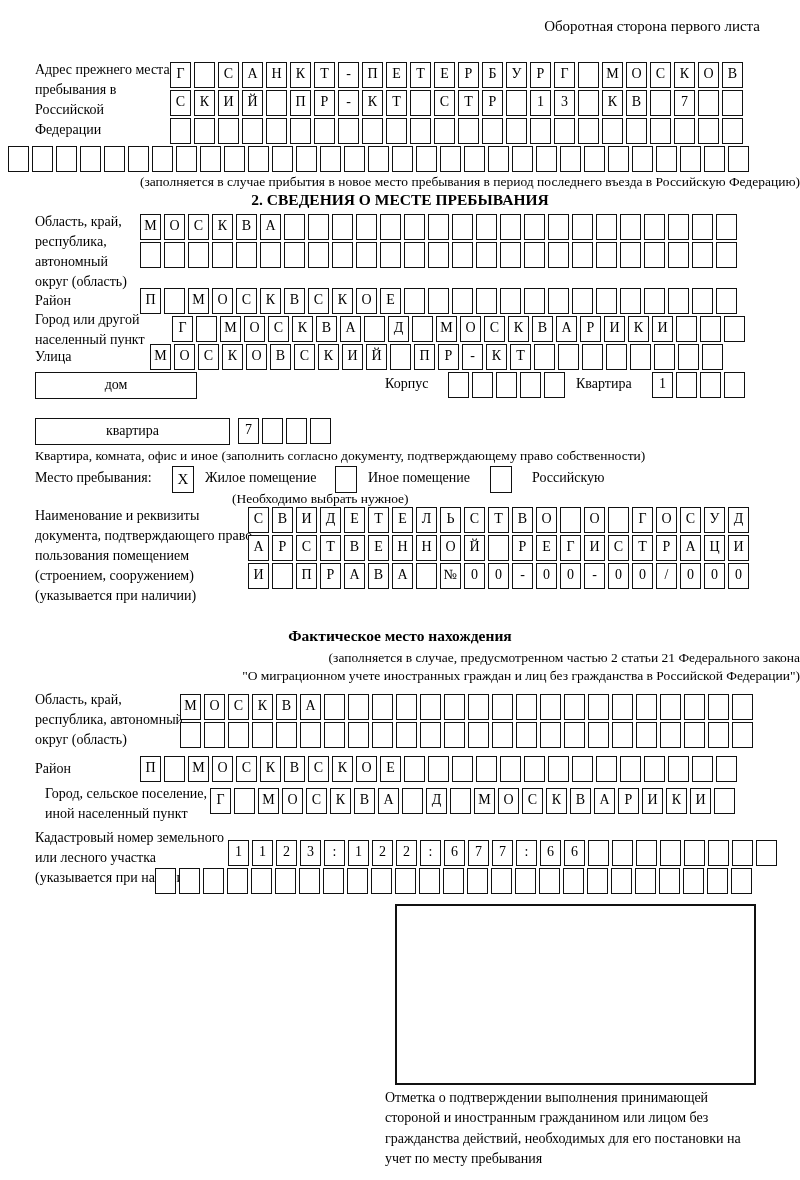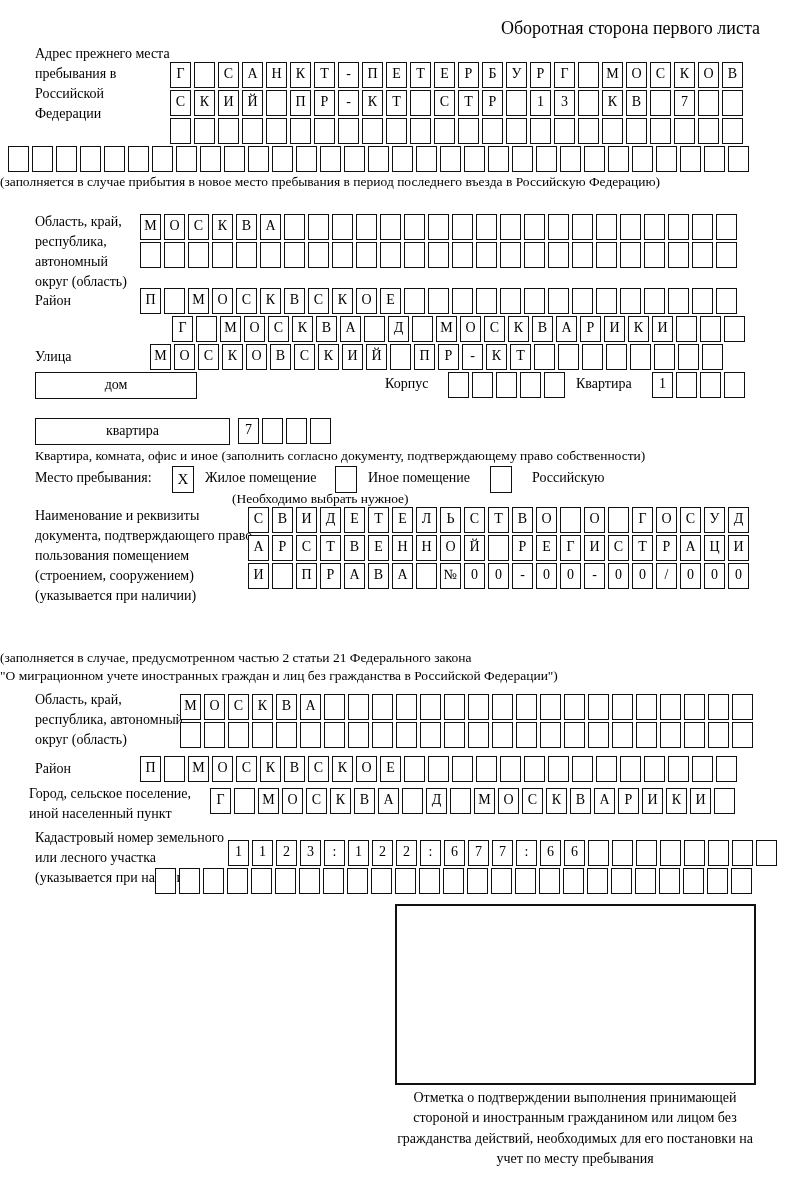--- a/index.html
+++ b/index.html
@@ -1,55 +1,57 @@
 <!DOCTYPE html>
 <html><head>
 <meta charset="utf-8">
 <style>
   html,body{margin:0;padding:0;background:#fff;}
   .page{position:relative;width:800px;height:1180px;background:#fff;color:#000;
         font-family:"Liberation Serif","DejaVu Serif",serif;overflow:hidden;}
   .abs{position:absolute;}
   .lbl{position:absolute;font-size:14px;line-height:1.42;}
   .note{position:absolute;font-size:13.5px;}
-  .center{width:100%;text-align:left;}
+  .center{width:100%;text-align:right;}
   .title{position:absolute;font-weight:bold;font-size:15.5px;width:100%;text-align:center;}
-  .hdr{position:absolute;top:18px;right:40px;font-size:18px;}
+  .hdr{position:absolute;top:18px;right:40px;font-size:15px;}
   .cellrow{position:absolute;white-space:nowrap;height:37px;}
   .cell{display:inline-block;box-sizing:border-box;width:21px;height:26px;border:1.8px solid #111;
         margin-right:3px;text-align:center;font-size:14px;line-height:22px;overflow:hidden;background:#fff;}
   .wbox{position:absolute;box-sizing:border-box;border:1.8px solid #111;height:27px;
         text-align:center;font-size:14px;line-height:24px;background:#fff;}
   .chk{position:absolute;box-sizing:border-box;width:22px;height:27px;border:1.8px solid #111;
        text-align:center;font-size:15px;line-height:24px;background:#fff;}
   .inlbl{position:absolute;font-size:14px;top:4px;}
   .stamp{position:absolute;border:2px solid #111;background:#fff;}
 </style>
 </head>
 <body>
 
 <div class="page">
 
   <div class="hdr">Оборотная сторона первого листа</div>
 
-  <div class="lbl" style="left:35px;top:44px;width:135px">Адрес прежнего места пребывания в Российской Федерации</div>
+  <div class="lbl" style="left:35px;top:60px;width:135px">Адрес прежнего места пребывания в Российской Федерации</div>
   <div class="cellrow" style="left:170px;top:62px"><span class="cell">Г</span><span class="cell"></span><span class="cell">С</span><span class="cell">А</span><span class="cell">Н</span><span class="cell">К</span><span class="cell">Т</span><span class="cell">-</span><span class="cell">П</span><span class="cell">Е</span><span class="cell">Т</span><span class="cell">Е</span><span class="cell">Р</span><span class="cell">Б</span><span class="cell">У</span><span class="cell">Р</span><span class="cell">Г</span><span class="cell"></span><span class="cell">М</span><span class="cell">О</span><span class="cell">С</span><span class="cell">К</span><span class="cell">О</span><span class="cell">В</span></div>
   <div class="cellrow" style="left:170px;top:90px"><span class="cell">С</span><span class="cell">К</span><span class="cell">И</span><span class="cell">Й</span><span class="cell"></span><span class="cell">П</span><span class="cell">Р</span><span class="cell">-</span><span class="cell">К</span><span class="cell">Т</span><span class="cell"></span><span class="cell">С</span><span class="cell">Т</span><span class="cell">Р</span><span class="cell"></span><span class="cell">1</span><span class="cell">3</span><span class="cell"></span><span class="cell">К</span><span class="cell">В</span><span class="cell"></span><span class="cell">7</span><span class="cell"></span><span class="cell"></span></div>
   <div class="cellrow" style="left:170px;top:118px"><span class="cell"></span><span class="cell"></span><span class="cell"></span><span class="cell"></span><span class="cell"></span><span class="cell"></span><span class="cell"></span><span class="cell"></span><span class="cell"></span><span class="cell"></span><span class="cell"></span><span class="cell"></span><span class="cell"></span><span class="cell"></span><span class="cell"></span><span class="cell"></span><span class="cell"></span><span class="cell"></span><span class="cell"></span><span class="cell"></span><span class="cell"></span><span class="cell"></span><span class="cell"></span><span class="cell"></span></div>
   <div class="cellrow" style="left:8px;top:146px"><span class="cell"></span><span class="cell"></span><span class="cell"></span><span class="cell"></span><span class="cell"></span><span class="cell"></span><span class="cell"></span><span class="cell"></span><span class="cell"></span><span class="cell"></span><span class="cell"></span><span class="cell"></span><span class="cell"></span><span class="cell"></span><span class="cell"></span><span class="cell"></span><span class="cell"></span><span class="cell"></span><span class="cell"></span><span class="cell"></span><span class="cell"></span><span class="cell"></span><span class="cell"></span><span class="cell"></span><span class="cell"></span><span class="cell"></span><span class="cell"></span><span class="cell"></span><span class="cell"></span><span class="cell"></span><span class="cell"></span></div>
   <div class="note center" style="top:174px">(заполняется в случае прибытия в новое место пребывания в период последнего въезда в Российскую Федерацию)</div>
 
+  <div class="title" style="top:191px">2. СВЕДЕНИЯ О МЕСТЕ ПРЕБЫВАНИЯ</div>
 
   <div class="lbl" style="left:35px;top:212px;width:105px">Область, край, республика, автономный округ (область)</div>
   <div class="cellrow" style="left:140px;top:214px"><span class="cell">М</span><span class="cell">О</span><span class="cell">С</span><span class="cell">К</span><span class="cell">В</span><span class="cell">А</span><span class="cell"></span><span class="cell"></span><span class="cell"></span><span class="cell"></span><span class="cell"></span><span class="cell"></span><span class="cell"></span><span class="cell"></span><span class="cell"></span><span class="cell"></span><span class="cell"></span><span class="cell"></span><span class="cell"></span><span class="cell"></span><span class="cell"></span><span class="cell"></span><span class="cell"></span><span class="cell"></span><span class="cell"></span></div>
   <div class="cellrow" style="left:140px;top:242px"><span class="cell"></span><span class="cell"></span><span class="cell"></span><span class="cell"></span><span class="cell"></span><span class="cell"></span><span class="cell"></span><span class="cell"></span><span class="cell"></span><span class="cell"></span><span class="cell"></span><span class="cell"></span><span class="cell"></span><span class="cell"></span><span class="cell"></span><span class="cell"></span><span class="cell"></span><span class="cell"></span><span class="cell"></span><span class="cell"></span><span class="cell"></span><span class="cell"></span><span class="cell"></span><span class="cell"></span><span class="cell"></span></div>
 
   <div class="lbl" style="left:35px;top:291px">Район</div>
   <div class="cellrow" style="left:140px;top:288px"><span class="cell">П</span><span class="cell"></span><span class="cell">М</span><span class="cell">О</span><span class="cell">С</span><span class="cell">К</span><span class="cell">В</span><span class="cell">С</span><span class="cell">К</span><span class="cell">О</span><span class="cell">Е</span><span class="cell"></span><span class="cell"></span><span class="cell"></span><span class="cell"></span><span class="cell"></span><span class="cell"></span><span class="cell"></span><span class="cell"></span><span class="cell"></span><span class="cell"></span><span class="cell"></span><span class="cell"></span><span class="cell"></span><span class="cell"></span></div>
 
+  <div class="lbl" style="left:35px;top:310px;width:132px">Город или другой населенный пункт</div>
   <div class="cellrow" style="left:172px;top:316px"><span class="cell">Г</span><span class="cell"></span><span class="cell">М</span><span class="cell">О</span><span class="cell">С</span><span class="cell">К</span><span class="cell">В</span><span class="cell">А</span><span class="cell"></span><span class="cell">Д</span><span class="cell"></span><span class="cell">М</span><span class="cell">О</span><span class="cell">С</span><span class="cell">К</span><span class="cell">В</span><span class="cell">А</span><span class="cell">Р</span><span class="cell">И</span><span class="cell">К</span><span class="cell">И</span><span class="cell"></span><span class="cell"></span><span class="cell"></span></div>
 
   <div class="lbl" style="left:35px;top:347px">Улица</div>
   <div class="cellrow" style="left:150px;top:344px"><span class="cell">М</span><span class="cell">О</span><span class="cell">С</span><span class="cell">К</span><span class="cell">О</span><span class="cell">В</span><span class="cell">С</span><span class="cell">К</span><span class="cell">И</span><span class="cell">Й</span><span class="cell"></span><span class="cell">П</span><span class="cell">Р</span><span class="cell">-</span><span class="cell">К</span><span class="cell">Т</span><span class="cell"></span><span class="cell"></span><span class="cell"></span><span class="cell"></span><span class="cell"></span><span class="cell"></span><span class="cell"></span><span class="cell"></span></div>
 
   <div class="abs" style="left:35px;top:372px;width:760px;height:28px">
     <div class="wbox" style="left:0;top:0;width:162px">дом</div>
     <span class="inlbl" style="left:350px">Корпус</span>
     <div class="cellrow" style="left:413px;top:0"><span class="cell"></span><span class="cell"></span><span class="cell"></span><span class="cell"></span><span class="cell"></span></div>
     <span class="inlbl" style="left:541px">Квартира</span>
@@ -71,33 +73,34 @@
     <span class="chk" style="left:455px;top:0"></span>
     <span class="inlbl" style="left:497px">Российскую</span>
   </div>
   <div class="note" style="left:232px;top:491px">(Необходимо выбрать нужное)</div>
 
   <div class="lbl" style="left:35px;top:506px;width:218px">Наименование и реквизиты документа, подтверждающего право пользования помещением (строением, сооружением) (указывается при наличии)</div>
   <div class="cellrow" style="left:248px;top:507px"><span class="cell">С</span><span class="cell">В</span><span class="cell">И</span><span class="cell">Д</span><span class="cell">Е</span><span class="cell">Т</span><span class="cell">Е</span><span class="cell">Л</span><span class="cell">Ь</span><span class="cell">С</span><span class="cell">Т</span><span class="cell">В</span><span class="cell">О</span><span class="cell"></span><span class="cell">О</span><span class="cell"></span><span class="cell">Г</span><span class="cell">О</span><span class="cell">С</span><span class="cell">У</span><span class="cell">Д</span></div>
   <div class="cellrow" style="left:248px;top:535px"><span class="cell">А</span><span class="cell">Р</span><span class="cell">С</span><span class="cell">Т</span><span class="cell">В</span><span class="cell">Е</span><span class="cell">Н</span><span class="cell">Н</span><span class="cell">О</span><span class="cell">Й</span><span class="cell"></span><span class="cell">Р</span><span class="cell">Е</span><span class="cell">Г</span><span class="cell">И</span><span class="cell">С</span><span class="cell">Т</span><span class="cell">Р</span><span class="cell">А</span><span class="cell">Ц</span><span class="cell">И</span></div>
   <div class="cellrow" style="left:248px;top:563px"><span class="cell">И</span><span class="cell"></span><span class="cell">П</span><span class="cell">Р</span><span class="cell">А</span><span class="cell">В</span><span class="cell">А</span><span class="cell"></span><span class="cell">№</span><span class="cell">0</span><span class="cell">0</span><span class="cell">-</span><span class="cell">0</span><span class="cell">0</span><span class="cell">-</span><span class="cell">0</span><span class="cell">0</span><span class="cell">/</span><span class="cell">0</span><span class="cell">0</span><span class="cell">0</span></div>
 
+  <div class="title" style="top:627px">Фактическое место нахождения</div>
   <div class="note center" style="top:650px">(заполняется в случае, предусмотренном частью 2 статьи 21 Федерального закона</div>
   <div class="note center" style="top:668px">"О миграционном учете иностранных граждан и лиц без гражданства в Российской Федерации")</div>
 
   <div class="lbl" style="left:35px;top:690px;width:150px">Область, край, республика, автономный округ (область)</div>
   <div class="cellrow" style="left:180px;top:694px"><span class="cell">М</span><span class="cell">О</span><span class="cell">С</span><span class="cell">К</span><span class="cell">В</span><span class="cell">А</span><span class="cell"></span><span class="cell"></span><span class="cell"></span><span class="cell"></span><span class="cell"></span><span class="cell"></span><span class="cell"></span><span class="cell"></span><span class="cell"></span><span class="cell"></span><span class="cell"></span><span class="cell"></span><span class="cell"></span><span class="cell"></span><span class="cell"></span><span class="cell"></span><span class="cell"></span><span class="cell"></span></div>
   <div class="cellrow" style="left:180px;top:722px"><span class="cell"></span><span class="cell"></span><span class="cell"></span><span class="cell"></span><span class="cell"></span><span class="cell"></span><span class="cell"></span><span class="cell"></span><span class="cell"></span><span class="cell"></span><span class="cell"></span><span class="cell"></span><span class="cell"></span><span class="cell"></span><span class="cell"></span><span class="cell"></span><span class="cell"></span><span class="cell"></span><span class="cell"></span><span class="cell"></span><span class="cell"></span><span class="cell"></span><span class="cell"></span><span class="cell"></span></div>
 
   <div class="lbl" style="left:35px;top:759px">Район</div>
   <div class="cellrow" style="left:140px;top:756px"><span class="cell">П</span><span class="cell"></span><span class="cell">М</span><span class="cell">О</span><span class="cell">С</span><span class="cell">К</span><span class="cell">В</span><span class="cell">С</span><span class="cell">К</span><span class="cell">О</span><span class="cell">Е</span><span class="cell"></span><span class="cell"></span><span class="cell"></span><span class="cell"></span><span class="cell"></span><span class="cell"></span><span class="cell"></span><span class="cell"></span><span class="cell"></span><span class="cell"></span><span class="cell"></span><span class="cell"></span><span class="cell"></span><span class="cell"></span></div>
 
-  <div class="lbl" style="left:29px;top:784px;width:178px">Город, сельское поселение, иной населенный пункт</div>
+  <div class="lbl" style="left:45px;top:784px;width:178px">Город, сельское поселение, иной населенный пункт</div>
   <div class="cellrow" style="left:210px;top:788px"><span class="cell">Г</span><span class="cell"></span><span class="cell">М</span><span class="cell">О</span><span class="cell">С</span><span class="cell">К</span><span class="cell">В</span><span class="cell">А</span><span class="cell"></span><span class="cell">Д</span><span class="cell"></span><span class="cell">М</span><span class="cell">О</span><span class="cell">С</span><span class="cell">К</span><span class="cell">В</span><span class="cell">А</span><span class="cell">Р</span><span class="cell">И</span><span class="cell">К</span><span class="cell">И</span><span class="cell"></span></div>
 
   <div class="lbl" style="left:35px;top:828px;width:190px">Кадастровый номер земельного или лесного участка (указывается при наличии)</div>
   <div class="cellrow" style="left:228px;top:840px"><span class="cell">1</span><span class="cell">1</span><span class="cell">2</span><span class="cell">3</span><span class="cell">:</span><span class="cell">1</span><span class="cell">2</span><span class="cell">2</span><span class="cell">:</span><span class="cell">6</span><span class="cell">7</span><span class="cell">7</span><span class="cell">:</span><span class="cell">6</span><span class="cell">6</span><span class="cell"></span><span class="cell"></span><span class="cell"></span><span class="cell"></span><span class="cell"></span><span class="cell"></span><span class="cell"></span><span class="cell"></span></div>
   <div class="cellrow" style="left:155px;top:868px"><span class="cell"></span><span class="cell"></span><span class="cell"></span><span class="cell"></span><span class="cell"></span><span class="cell"></span><span class="cell"></span><span class="cell"></span><span class="cell"></span><span class="cell"></span><span class="cell"></span><span class="cell"></span><span class="cell"></span><span class="cell"></span><span class="cell"></span><span class="cell"></span><span class="cell"></span><span class="cell"></span><span class="cell"></span><span class="cell"></span><span class="cell"></span><span class="cell"></span><span class="cell"></span><span class="cell"></span><span class="cell"></span></div>
 
   <div class="stamp" style="left:395px;top:904px;width:357px;height:177px"></div>
-  <div class="note" style="left:385px;top:1088px;width:380px;text-align:center;line-height:1.45;font-size:14px">Отметка о подтверждении выполнения принимающей стороной и иностранным гражданином или лицом без гражданства действий, необходимых для его постановки на учет по месту пребывания</div>
+  <div class="note" style="left:385px;top:1088px;width:380px;line-height:1.45;font-size:14px">Отметка о подтверждении выполнения принимающей стороной и иностранным гражданином или лицом без гражданства действий, необходимых для его постановки на учет по месту пребывания</div>
 
 </div>
 
 </body></html>

